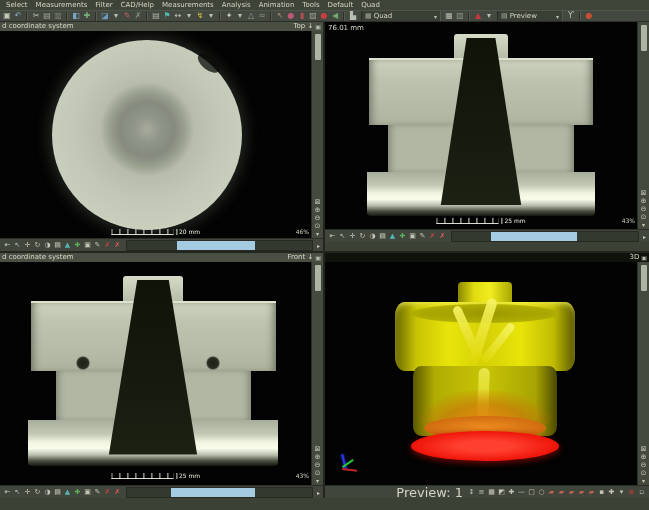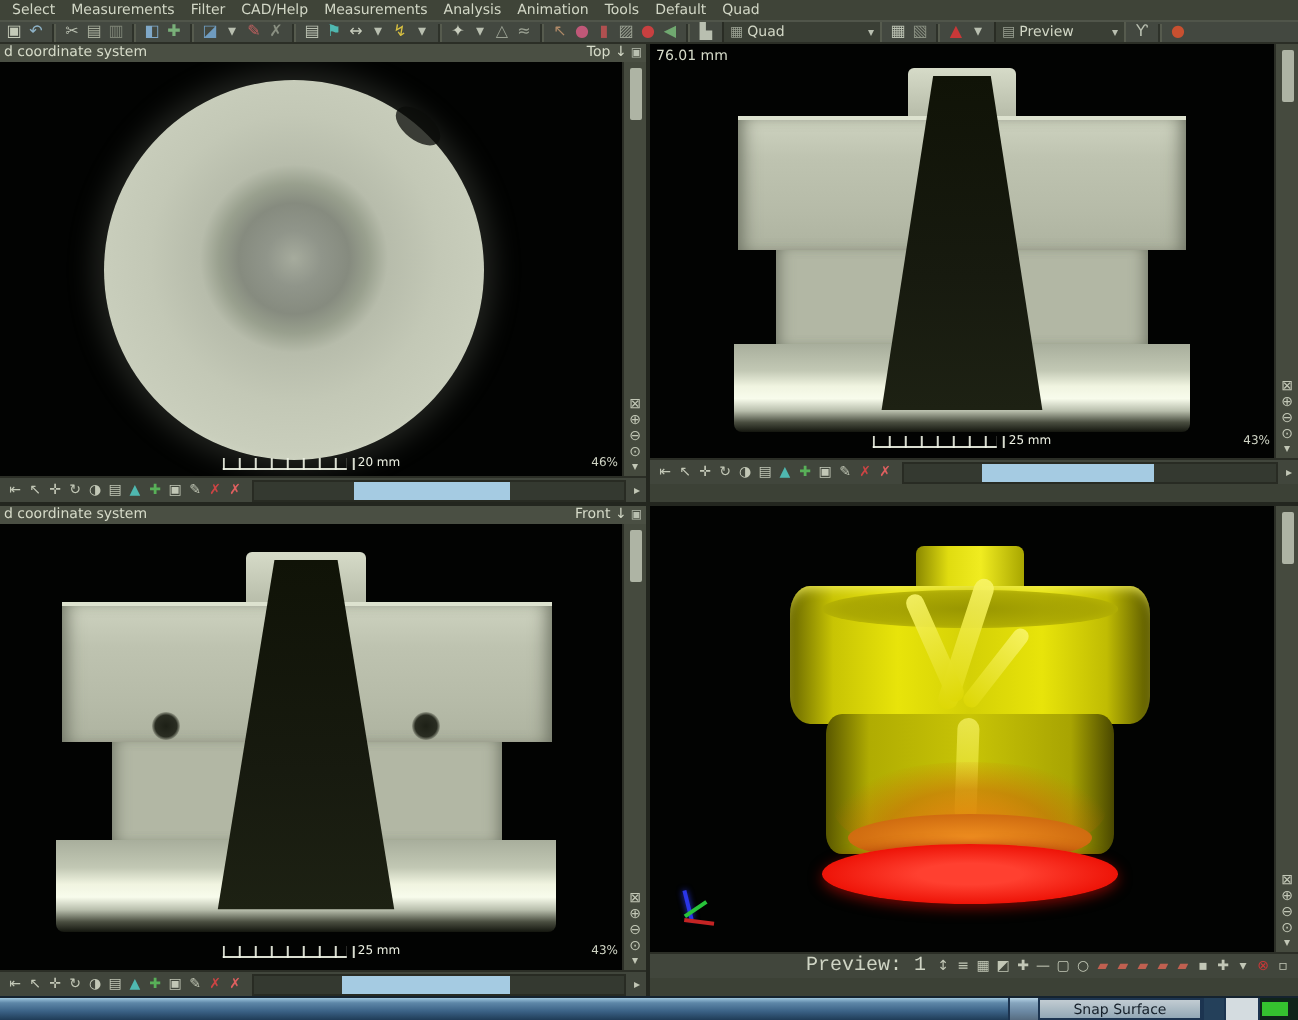--- a/index.html
+++ b/index.html
@@ -87,21 +87,21 @@
   .orange-disc{position:absolute;left:16%;width:68%;top:72%;height:13%;border-radius:50%;
     background:radial-gradient(ellipse,#f09020 0%,#d06c10 70%,#a85008 100%);}
   .red-disc{position:absolute;left:9%;width:82%;top:80%;height:16%;border-radius:50%;
     background:radial-gradient(ellipse,#ff4030 25%,#ee1408 70%,#a80c04 100%);
     box-shadow:0 2px 7px rgba(150,10,5,.8);}
   .axis{position:absolute;left:8px;bottom:10px;width:26px;height:26px;}
   .axis span{position:absolute;display:block;}
   .ax-b{left:10px;bottom:6px;width:2px;height:15px;background:#2a36e8;transform:rotate(-14deg);box-shadow:0 0 3px #2a36e8;}
   .ax-g{left:10px;bottom:7px;width:13px;height:2px;background:#28c43a;transform:rotate(-34deg);transform-origin:left bottom;}
   .ax-r{left:9px;bottom:5px;width:15px;height:2px;background:#c42424;transform:rotate(7deg);transform-origin:left bottom;}
-  .preview-label{font-size:10px;color:#cfd4c4;margin-left:auto;margin-right:3px;white-space:nowrap;font-family:Liberation Mono, monospace;}
+  .preview-label{font-size:13px;color:#cfd4c4;margin-left:auto;margin-right:3px;white-space:nowrap;}
   
   .statusbar{position:absolute;left:0;top:498px;width:100%;height:12px;box-sizing:border-box;
     background:linear-gradient(180deg,#9ec6de 0%,#5e87a8 22%,#3b6286 60%,#1f3c57 100%);
     border-top:1px solid #15232f;display:flex;align-items:stretch;}
   .status-spacer{flex:1;}
   .status-cell-sm{width:14px;background:rgba(255,255,255,.25);border-left:1px solid #1c3450;}
   .snap-box{width:80px;background:linear-gradient(180deg,#c2ccd2,#93a8b6);border:1px solid #1c3450;
             color:#141e28;font-size:7px;display:flex;align-items:center;justify-content:center;white-space:nowrap;}
   .status-gap{width:10px;background:#24405a;border-left:1px solid #1c3450;}
   .status-white{width:16px;background:#d4dce0;border-left:1px solid #1c3450;}
@@ -344,20 +344,27 @@
           <span class="tb-icon" style="color: rgb(224, 96, 96);">✗</span>
         </span>
       <div class="vp-slider">
         <div class="vp-thumb" style="left:24%;width:45%"></div>
       </div>
       <span class="vp-arrow">▸</span>
     </div>
   </div>
 
   <div class="viewport" style="left:325px;top:253px;width:324px;height:245px">
+    <div class="vp-header dark">
+      <span></span>
+      <span class="vph-right">
+        <span>3D</span>
+        <span class="vph-ico">▣</span>
+      </span>
+    </div>
     <div class="vp-body" style="height:223px">
       <div class="vp-canvas">
         <div class="part" style="left:70px;top:20px;width:180px;height:186px">
           <div class="cup-cap"></div>
           <div class="cup-upper"></div>
           <div class="cup-mouth"></div>
           <span class="tube" style="left:46%;top:8%;width:10px;height:68px;transform:rotate(18deg)"></span>
           <span class="tube" style="left:38%;top:12%;width:9px;height:58px;transform:rotate(-24deg)"></span>
           <span class="tube" style="left:55%;top:20%;width:8px;height:48px;transform:rotate(38deg)"></span>
           <div class="cup-lower"></div>
@@ -404,24 +411,14 @@
           <span class="tb-icon" style="color: rgb(194, 199, 182);">▾</span>
           <span class="tb-icon" style="color: rgb(200, 56, 56);">⊗</span>
           <span class="tb-icon" style="color: rgb(194, 199, 182);">▫</span>
         </span>
     </div>
   </div>
 
   <div class="hdiv"></div>
   <div class="vdiv"></div>
 
-  <div class="statusbar">
-    <span class="status-spacer"></span>
-    <span class="status-cell-sm"></span>
-    <span class="snap-box">Snap Surface</span>
-    <span class="status-gap"></span>
-    <span class="status-white"></span>
-    <span class="status-green">
-        <i></i>
-      </span>
-  </div>
 
 </div>
 
 </body></html>

